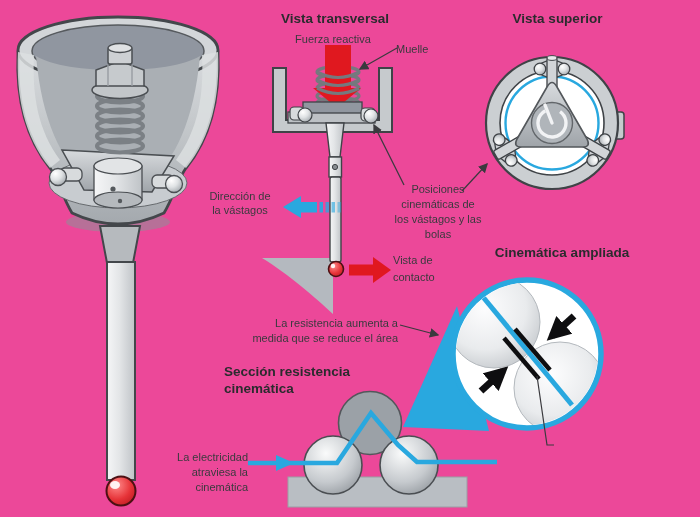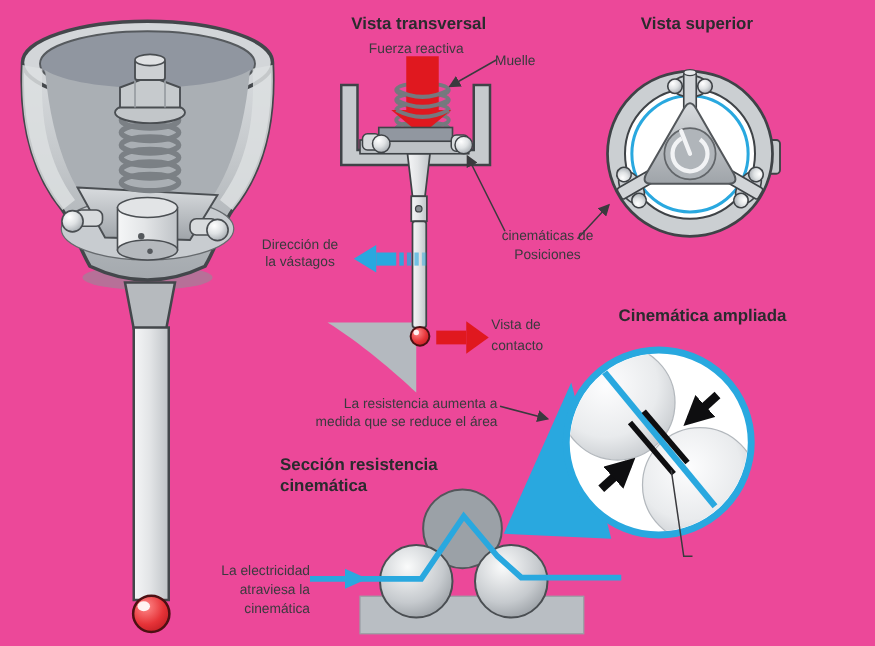--- a/index.html
+++ b/index.html
@@ -219,22 +219,24 @@
   <div class="heading center" style="left:475px;top:10px;width:165px;">Vista superior</div>
   <div class="label center" style="left:270px;top:32px;width:126px;">Fuerza reactiva</div>
   <div class="label" style="left:396px;top:42px;">Muelle</div>
 
   <div class="label center" style="left:198px;top:190px;width:84px;line-height:13.5px;">
     <div>Dirección de</div>
     <div>la vástagos</div>
   </div>
 
   <div class="label center" style="left:375px;top:182px;width:126px;">
+    <div>Posiciones</div>
     <div>cinemáticas de</div>
-    <div>Posiciones</div>
+    <div>los vástagos y las</div>
+    <div>bolas</div>
   </div>
 
   <div class="label" style="left:393px;top:252px;line-height:16.5px;">
     <div>Vista de</div>
     <div>contacto</div>
   </div>
 
   <div class="heading center" style="left:478px;top:244px;width:168px;">Cinemática ampliada</div>
 
   <div class="label right" style="left:238px;top:316px;width:160px;">

